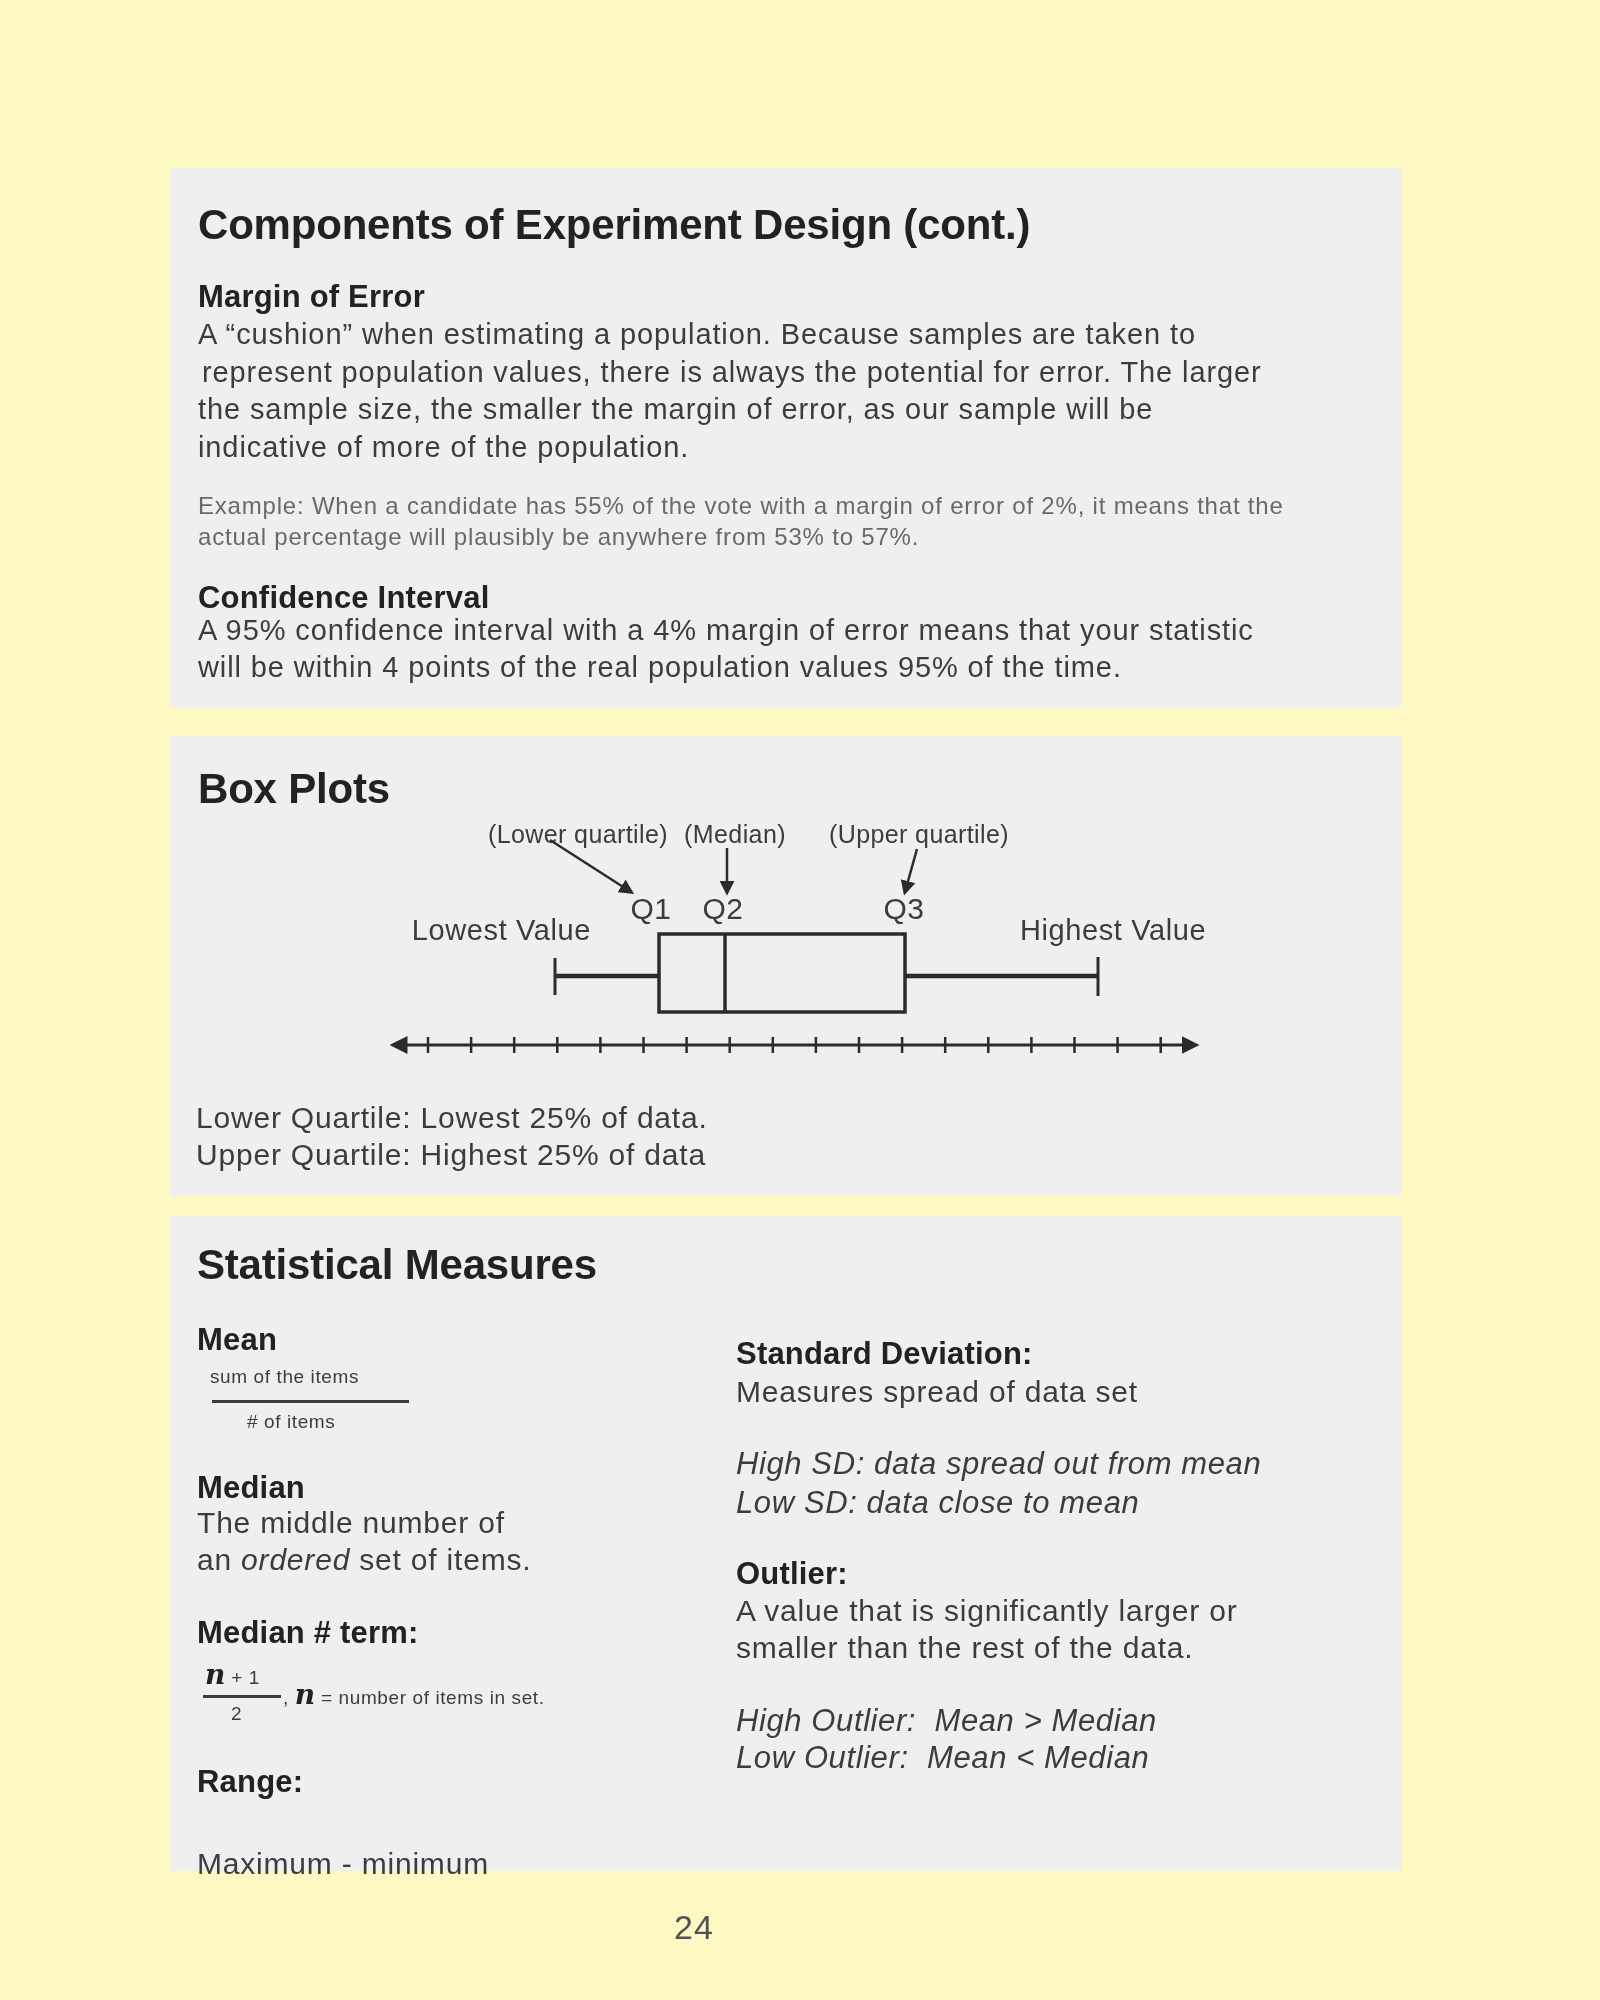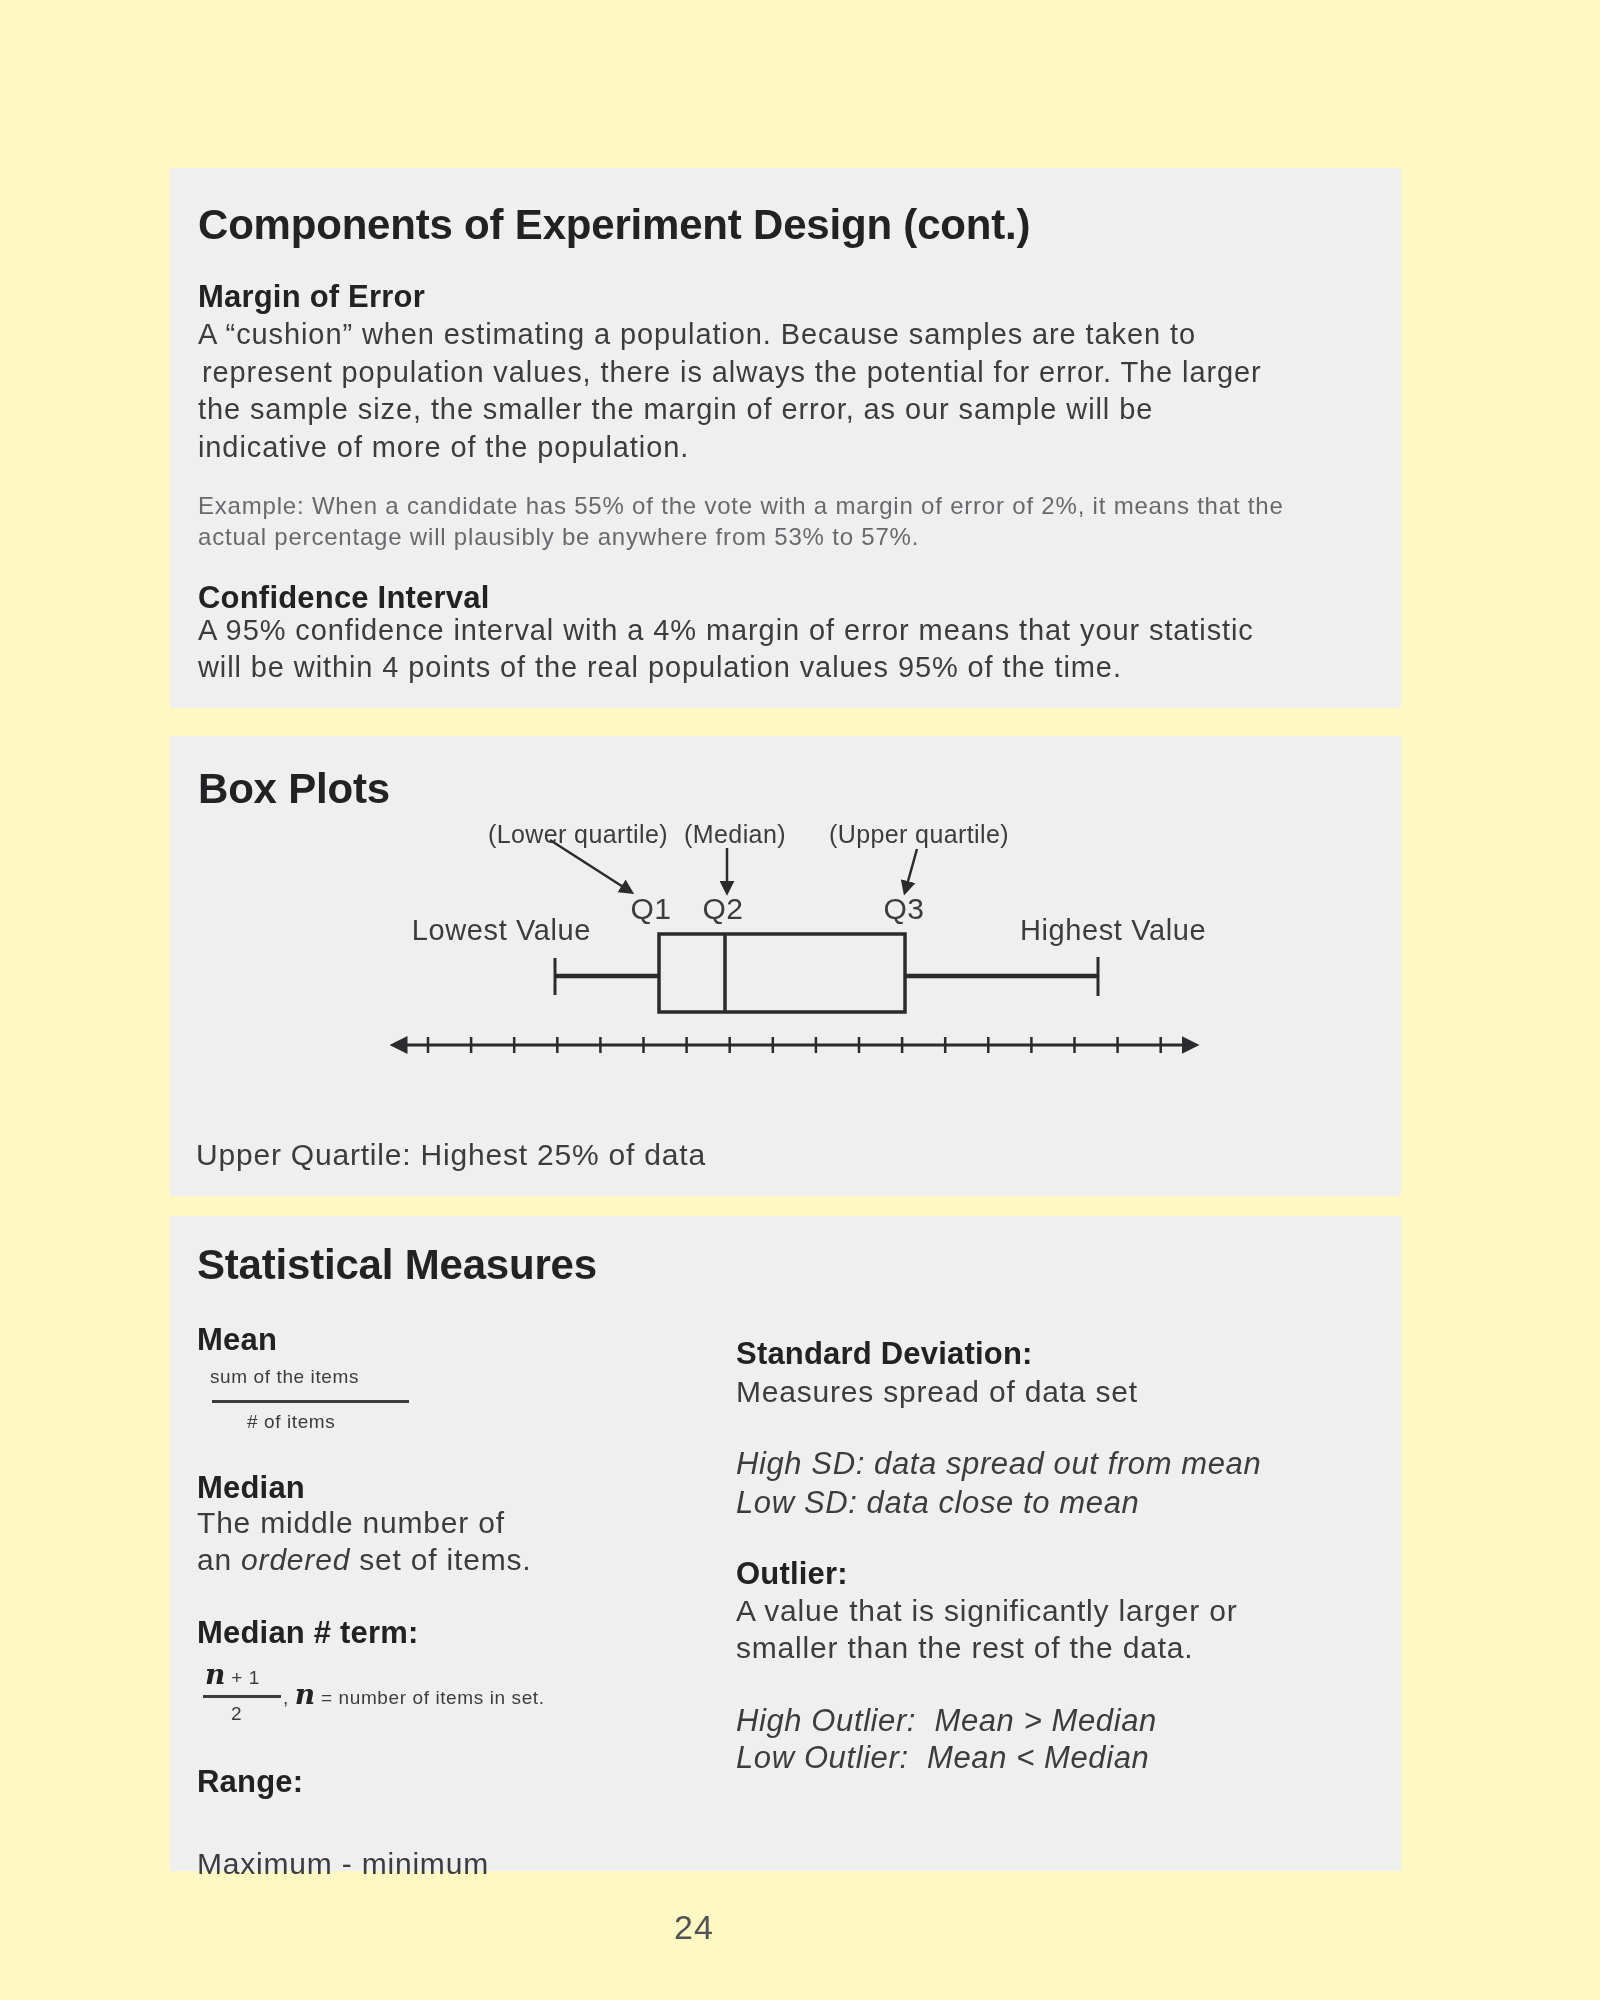--- a/index.html
+++ b/index.html
@@ -96,20 +96,21 @@
           <line x1="775.2" x2="775.2" y1="301" y2="317"></line>
           <line x1="818.3" x2="818.3" y1="301" y2="317"></line>
           <line x1="861.4" x2="861.4" y1="301" y2="317"></line>
           <line x1="904.5" x2="904.5" y1="301" y2="317"></line>
           <line x1="947.6" x2="947.6" y1="301" y2="317"></line>
           <line x1="990.7" x2="990.7" y1="301" y2="317"></line>
         </g>
     </g>
   </svg>
 
+  <div class="t b30" style="left:196px;top:1100px;">Lower Quartile: Lowest 25% of data.</div>
   <div class="t b30" style="left:196px;top:1137px;">Upper Quartile: Highest 25% of data</div>
 
   <div class="sec" style="left:170px;top:1216px;width:1231px;height:655px;"></div>
 
   <div class="t h1" style="left:197px;top:1240px;">Statistical Measures</div>
 
   <div class="t h2" style="left:197px;top:1322px;">Mean</div>
   <div class="t small" style="left:210px;top:1366px;">sum of the items</div>
   <div class="fracline" style="left:212px;top:1400px;width:197px;height:3px;"></div>
   <div class="t small" style="left:247px;top:1411px;"># of items</div>

